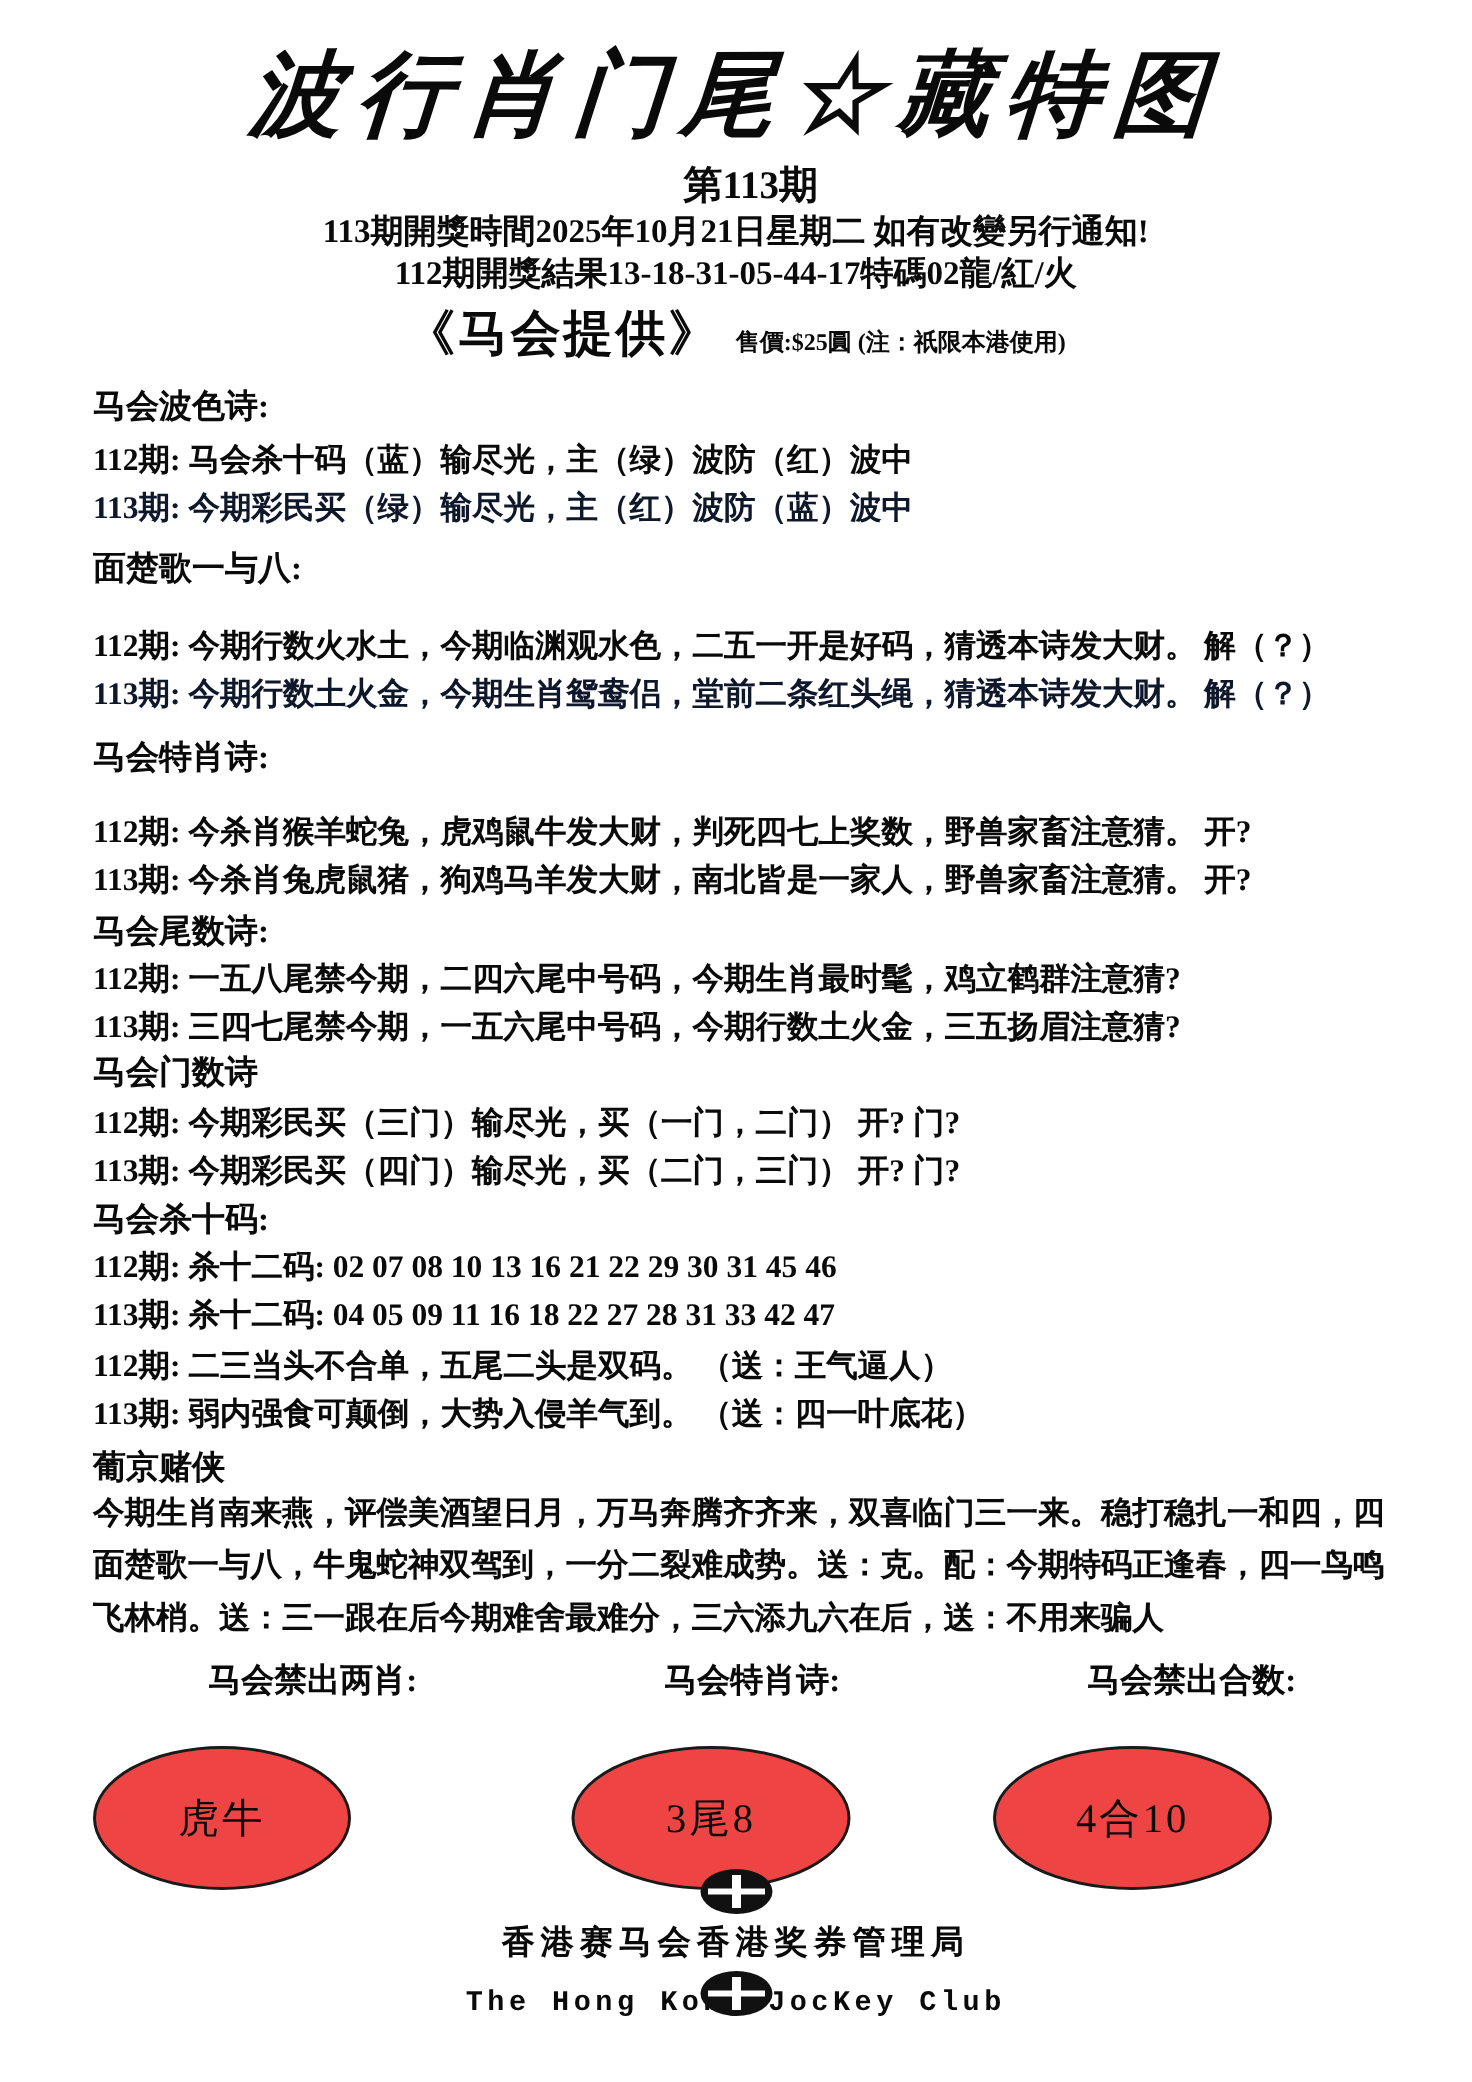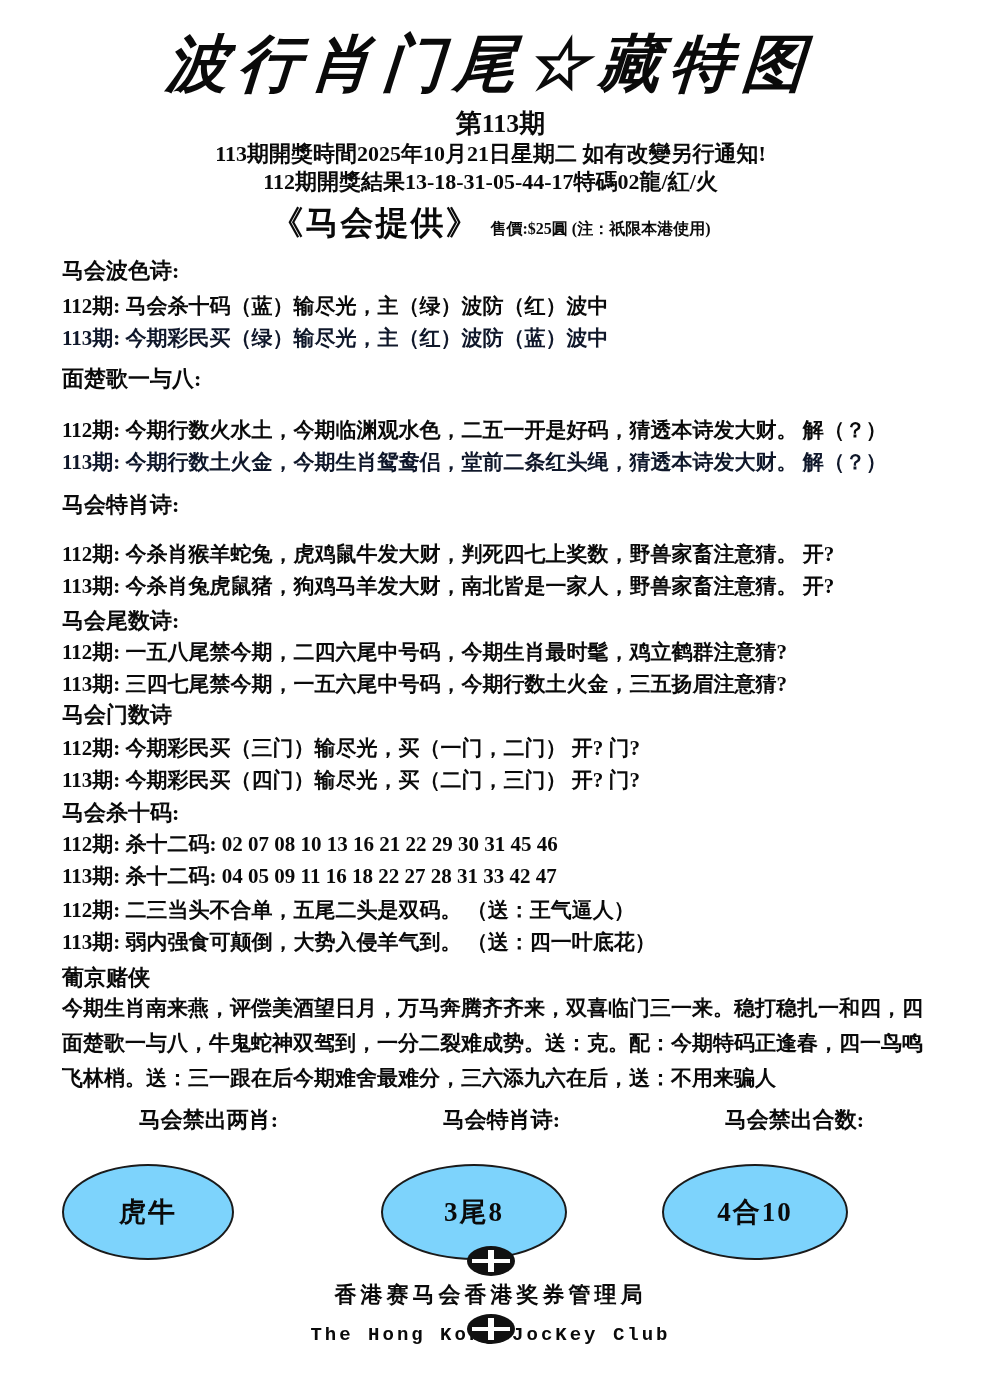--- a/index.html
+++ b/index.html
@@ -31,21 +31,21 @@
   .sec6{margin-top:4px;}  .sec6 .heading{margin-bottom:2px;}
   .sec7{margin-top:2px;}
   .sec8{margin-top:7px;}  .sec8 .line{line-height:35px;}
   .faded{color:#0f172a;}
   .forbidden{display:flex;margin:10px 40px 0 62px;text-align:center;}
   .fcol{flex:1 1 0;}
   .fcol .flabel{font-size:22px;font-weight:bold;line-height:28px;}
   .oval{
     margin-top:30px;width:168px;height:92px;border:2px solid #1a1a1a;border-radius:50%;
     display:flex;align-items:center;justify-content:center;
-    font-size:27px;font-weight:bold;letter-spacing:2px;background:#7dd3fc;
+    font-size:27px;font-weight:normal;letter-spacing:2px;background:#ef4444;
   }
   .fcol:nth-child(2) .oval{margin-left:26px;width:182px;}
   .fcol:nth-child(3) .oval{margin-left:14px;width:182px;}
   .footer-cn{
     display:flex;align-items:center;justify-content:center;gap:4px;
     margin-top:18px;height:34px;font-size:22px;font-weight:bold;letter-spacing:4px;flex-direction:column;
   }
   .logo{width:48px;height:30px;background:#111;border-radius:50%;position:relative;flex:0 0 auto;}
   .logo::before{content:"";position:absolute;left:5px;right:5px;top:13px;height:4px;background:#fff;}
   .logo::after{content:"";position:absolute;left:21px;top:4px;bottom:4px;width:6px;background:#fff;}

